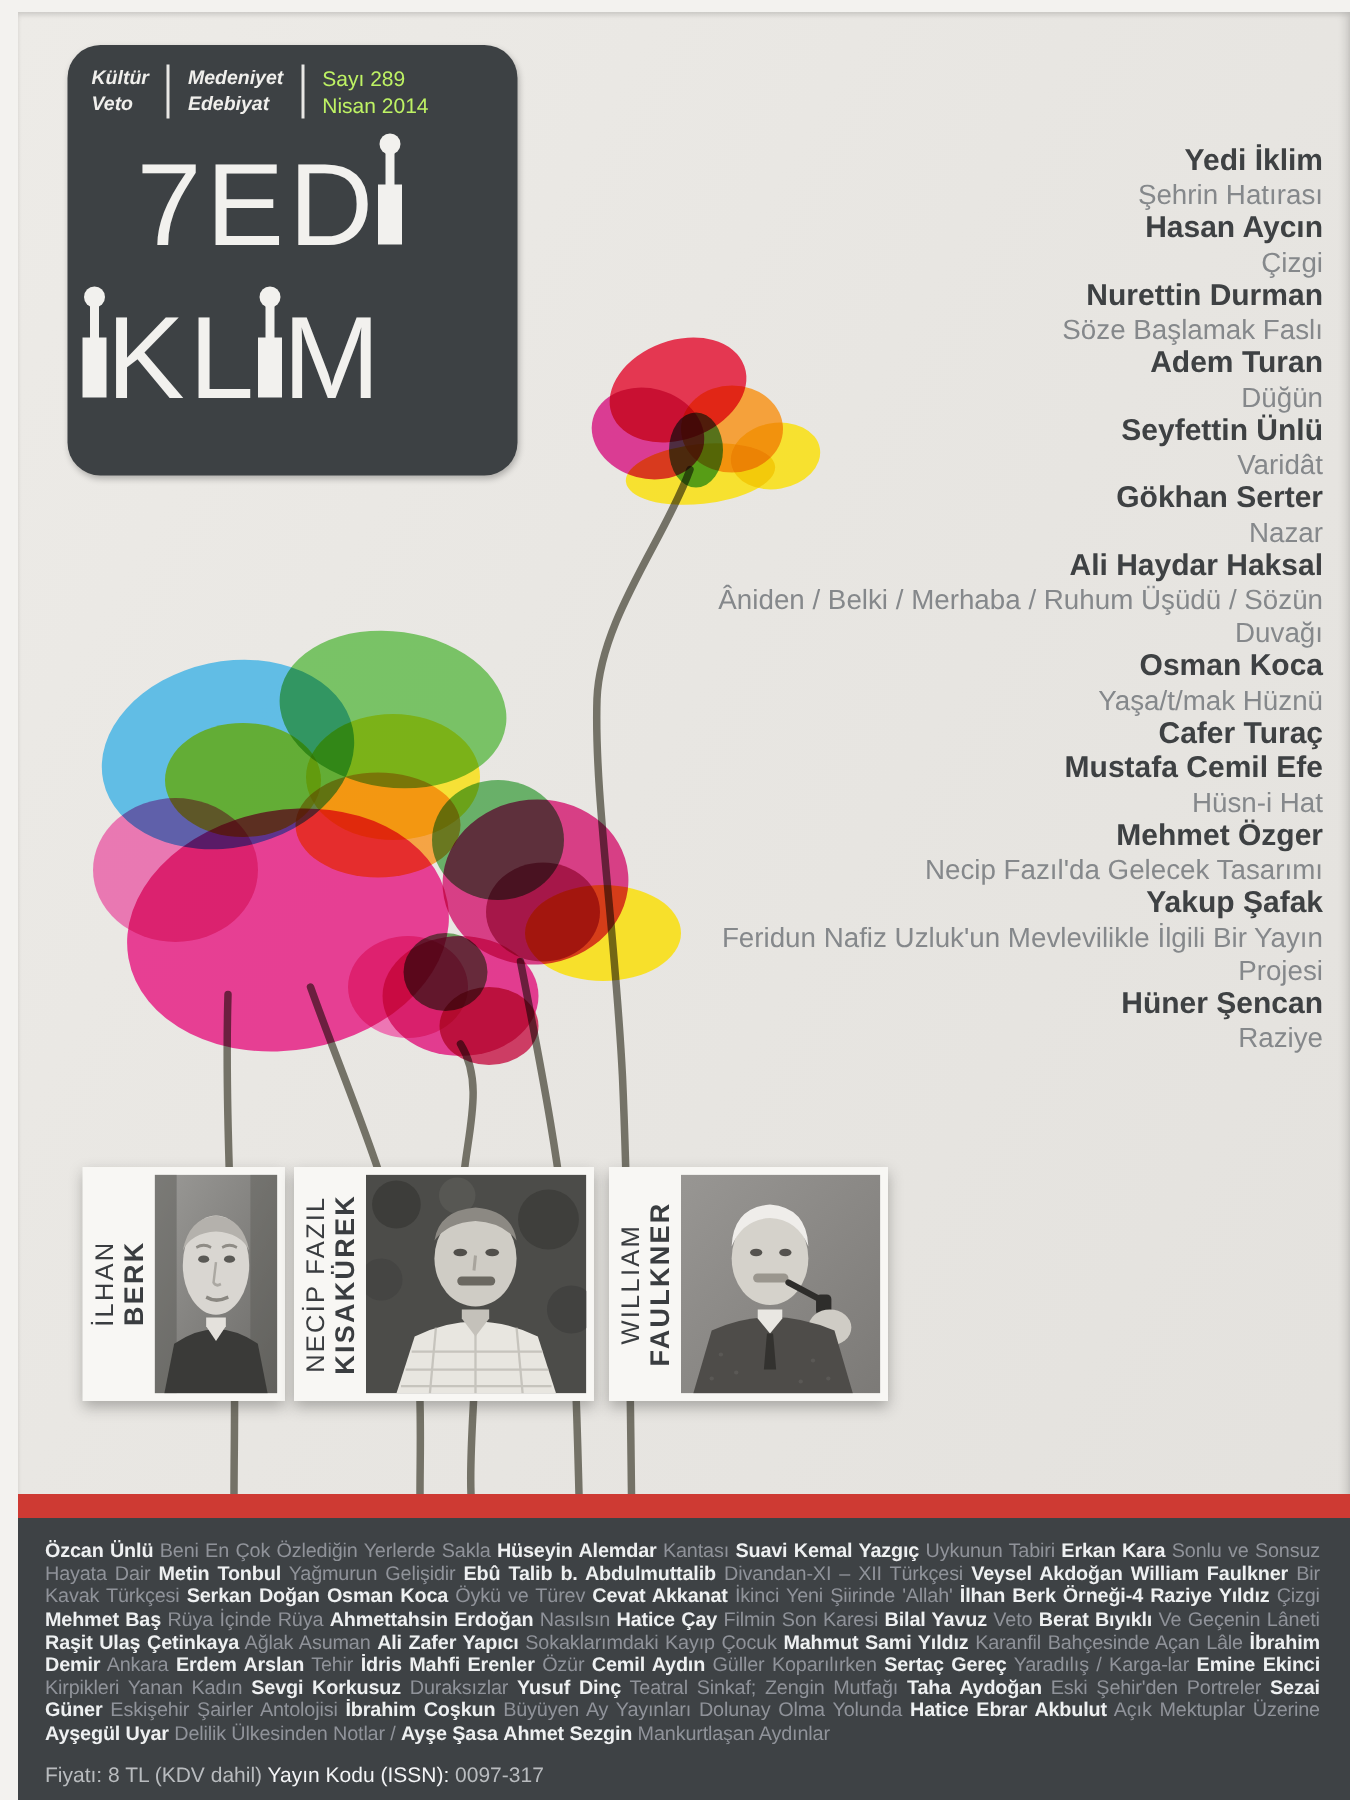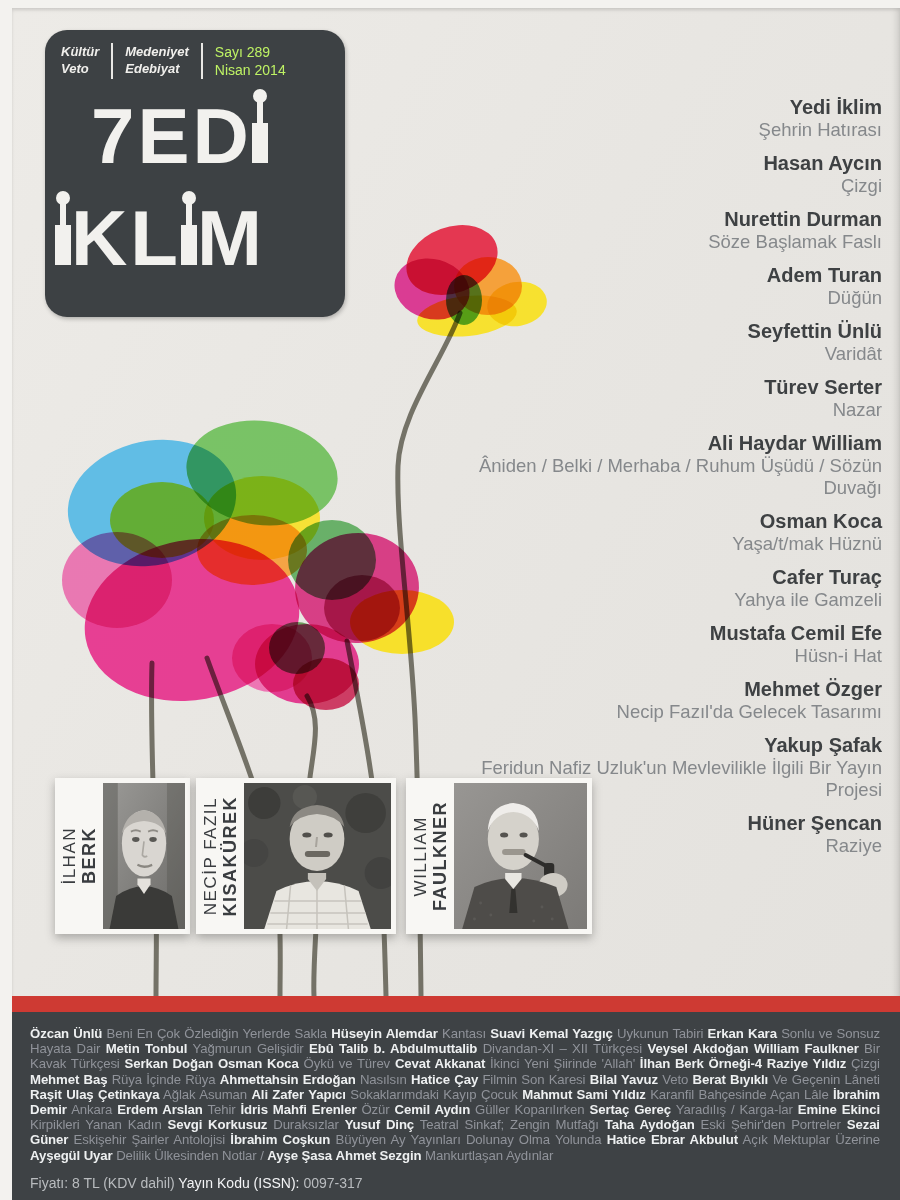--- a/index.html
+++ b/index.html
@@ -17,31 +17,31 @@
   .masthead{
     position:absolute;left:33px;top:22px;width:300px;height:287px;
     background:#3d4144;border-radius:22px;color:#f2f1ee;
     box-shadow:1px 2px 4px rgba(0,0,0,.25);
   }
   .mh-row{display:flex;align-items:center;padding:13px 0 0 16px;}
   .mh-cat{font-size:13px;font-weight:700;font-style:italic;line-height:1.3;color:#f0efec;}
   .mh-sep{width:2px;height:36px;background:#e9e8e5;margin:0 12px;}
   .mh-issue{font-size:14px;font-weight:400;line-height:1.3;color:#bef264;}
   .logo{margin-top:8px;}
-  .logo-line{font-size:78px;font-weight:700;line-height:1;letter-spacing:3px;color:#f2f1ee;white-space:nowrap;}
+  .logo-line{font-size:78px;font-weight:400;line-height:1;letter-spacing:3px;color:#f2f1ee;white-space:nowrap;}
   .logo-line.l1{margin:10px 0 16px 46px;}
   .logo-line.l2{margin-left:10px;}
   .pin-i{position:relative;display:inline-block;width:16px;height:74px;color:#f2f1ee;}
   .pin-i .dot{position:absolute;top:0;left:1px;width:14px;height:14px;border-radius:50%;background:currentColor;}
   .pin-i .stem{position:absolute;top:12px;left:5px;width:6px;height:24px;background:currentColor;}
   .pin-i .bar{position:absolute;bottom:0;left:0;width:16px;height:40px;background:currentColor;}
   
   .toc{
     position:absolute;right:18px;top:88px;width:420px;
-    display:flex;flex-direction:column;gap:11px;text-align:right;
+    display:flex;flex-direction:column;text-align:right;
   }
   .toc-entry{}
   .toc-name{font-size:20px;font-weight:700;color:#3e4143;line-height:23px;}
   .toc-work{font-size:18.5px;font-weight:400;color:#85888b;line-height:22px;}
   
   .art{position:absolute;left:0;top:0;width:888px;height:1192px;z-index:1;pointer-events:none;}
   
   .portraits{position:absolute;left:43px;top:770px;height:156px;z-index:2;display:flex;}
   .pbox{
     background:#f8f7f4;height:156px;box-sizing:border-box;padding:5px;
@@ -152,34 +152,33 @@
       </div>
       <div class="toc-entry">
         <div class="toc-name">Adem Turan</div>
         <div class="toc-work">Düğün</div>
       </div>
       <div class="toc-entry">
         <div class="toc-name">Seyfettin Ünlü</div>
         <div class="toc-work">Varidât</div>
       </div>
       <div class="toc-entry">
-        <div class="toc-name">Türev Serter</div>
+        <div class="toc-name">Gökhan Serter</div>
         <div class="toc-work">Nazar</div>
       </div>
       <div class="toc-entry">
-        <div class="toc-name">Ali Haydar William</div>
+        <div class="toc-name">Ali Haydar Haksal</div>
         <div class="toc-work">Âniden / Belki / Merhaba / Ruhum Üşüdü / Sözün Duvağı</div>
       </div>
       <div class="toc-entry">
         <div class="toc-name">Osman Koca</div>
         <div class="toc-work">Yaşa/t/mak Hüznü</div>
       </div>
       <div class="toc-entry">
         <div class="toc-name">Cafer Turaç</div>
-        <div class="toc-work">Yahya ile Gamzeli</div>
       </div>
       <div class="toc-entry">
         <div class="toc-name">Mustafa Cemil Efe</div>
         <div class="toc-work">Hüsn-i Hat</div>
       </div>
       <div class="toc-entry">
         <div class="toc-name">Mehmet Özger</div>
         <div class="toc-work">Necip Fazıl'da Gelecek Tasarımı</div>
       </div>
       <div class="toc-entry">

